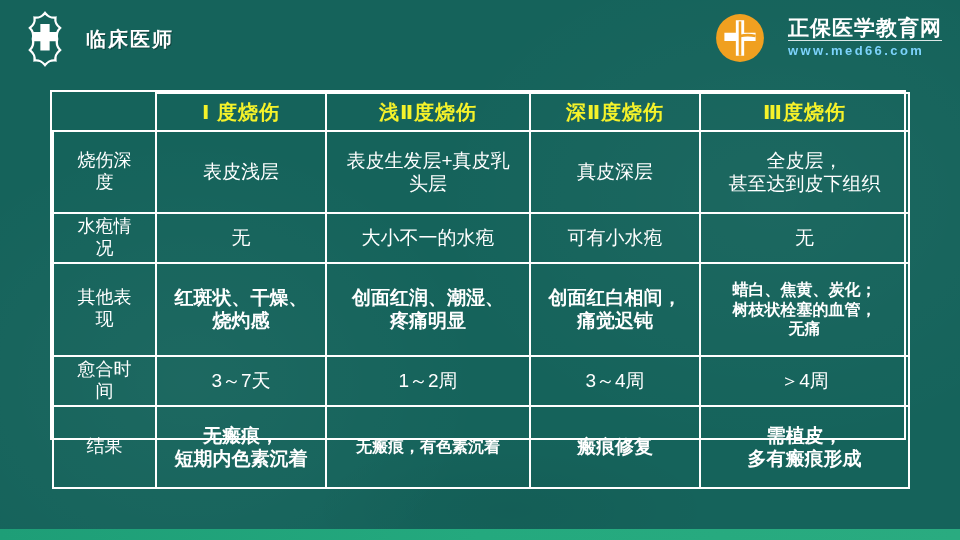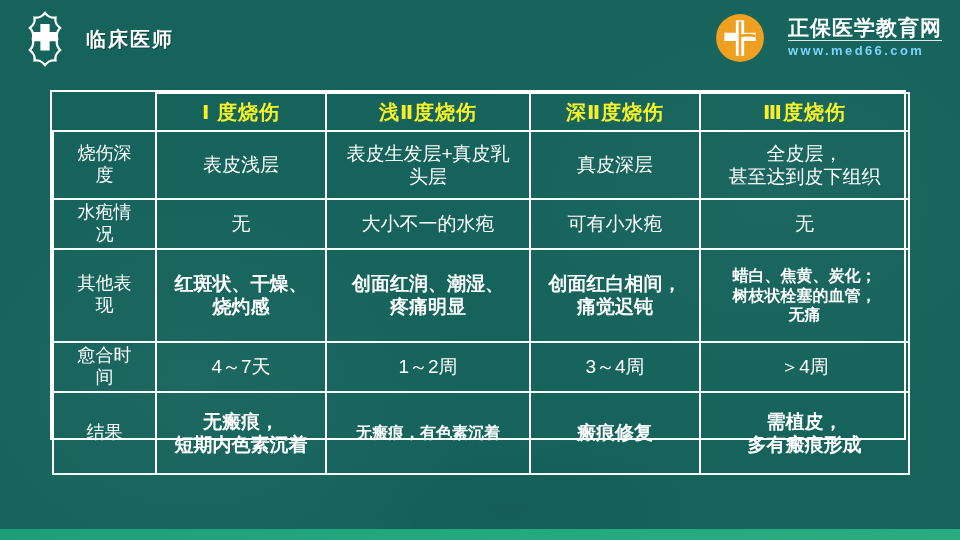--- a/index.html
+++ b/index.html
@@ -87,21 +87,21 @@
   }
   tr.head td.corner{border-top:none;border-left:none;}
   .rowlabel{font-size:18px;}
   .cellv{font-size:19px;}
   .cellv.small{font-size:16px;}
   .hl{color:#f5f22a;font-weight:bold;}
   .nobr{white-space:nowrap;}
 
   
   tr.head{height:38px;}
-  tr.r1{height:68px;}
+  tr.r1{height:82px;}
   tr.r2{height:37px;}
   tr.r3{height:93px;}
   tr.r4{height:36px;}
   tr.r5{height:82px;}
 
   
   .footer-strip{
     position:absolute;left:0;bottom:0;width:960px;height:11px;
     background:linear-gradient(90deg,#1e9e77 0%,#24a97e 50%,#2aab80 100%);
   }
@@ -219,21 +219,21 @@
         <td class="cellv hl small">
           <span>蜡白、焦黄、炭化；</span><br>
           <span>树枝状栓塞的血管，</span><br>
           <span>无痛</span>
         </td>
       </tr>
 
       <tr class="r4">
         <td class="rowlabel">愈合时间</td>
         <td class="cellv">
-          <span>4～7天</span>
+          <span>3～7天</span>
         </td>
         <td class="cellv">
           <span>1～2周</span>
         </td>
         <td class="cellv">
           <span>3～4周</span>
         </td>
         <td class="cellv">
           <span>＞4周</span>
         </td>

